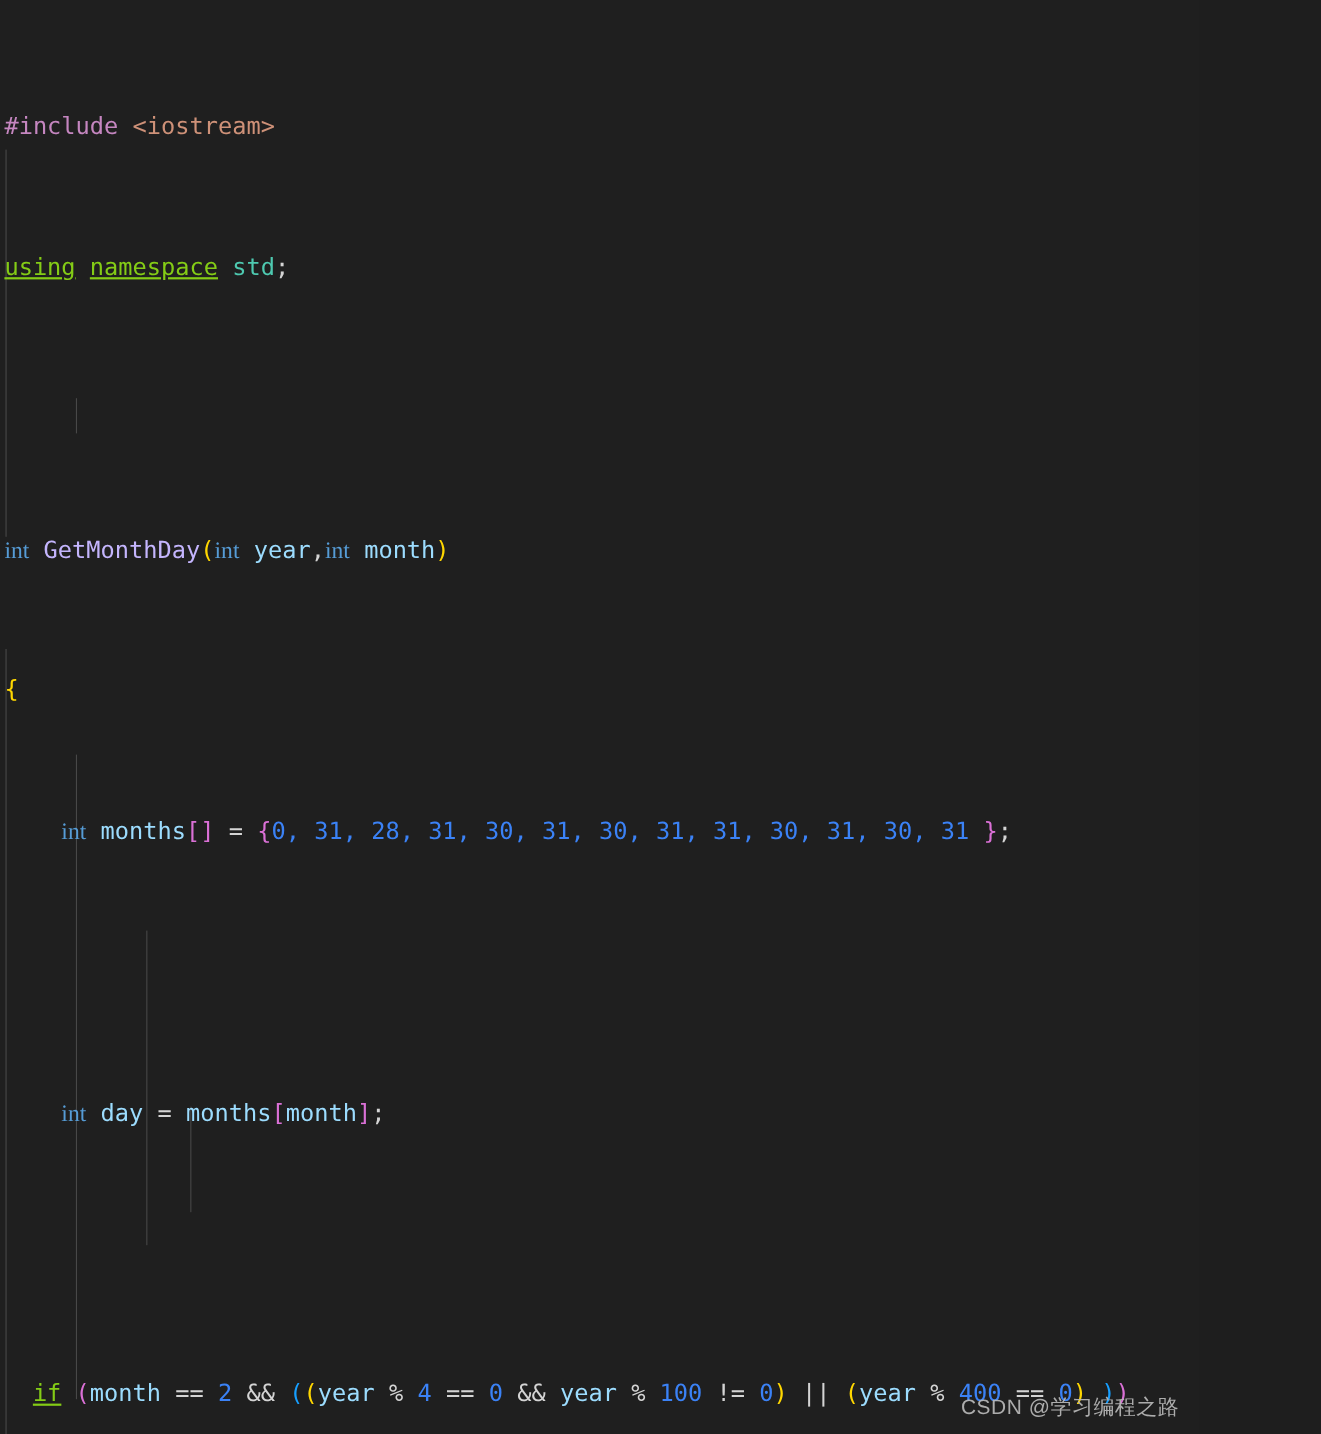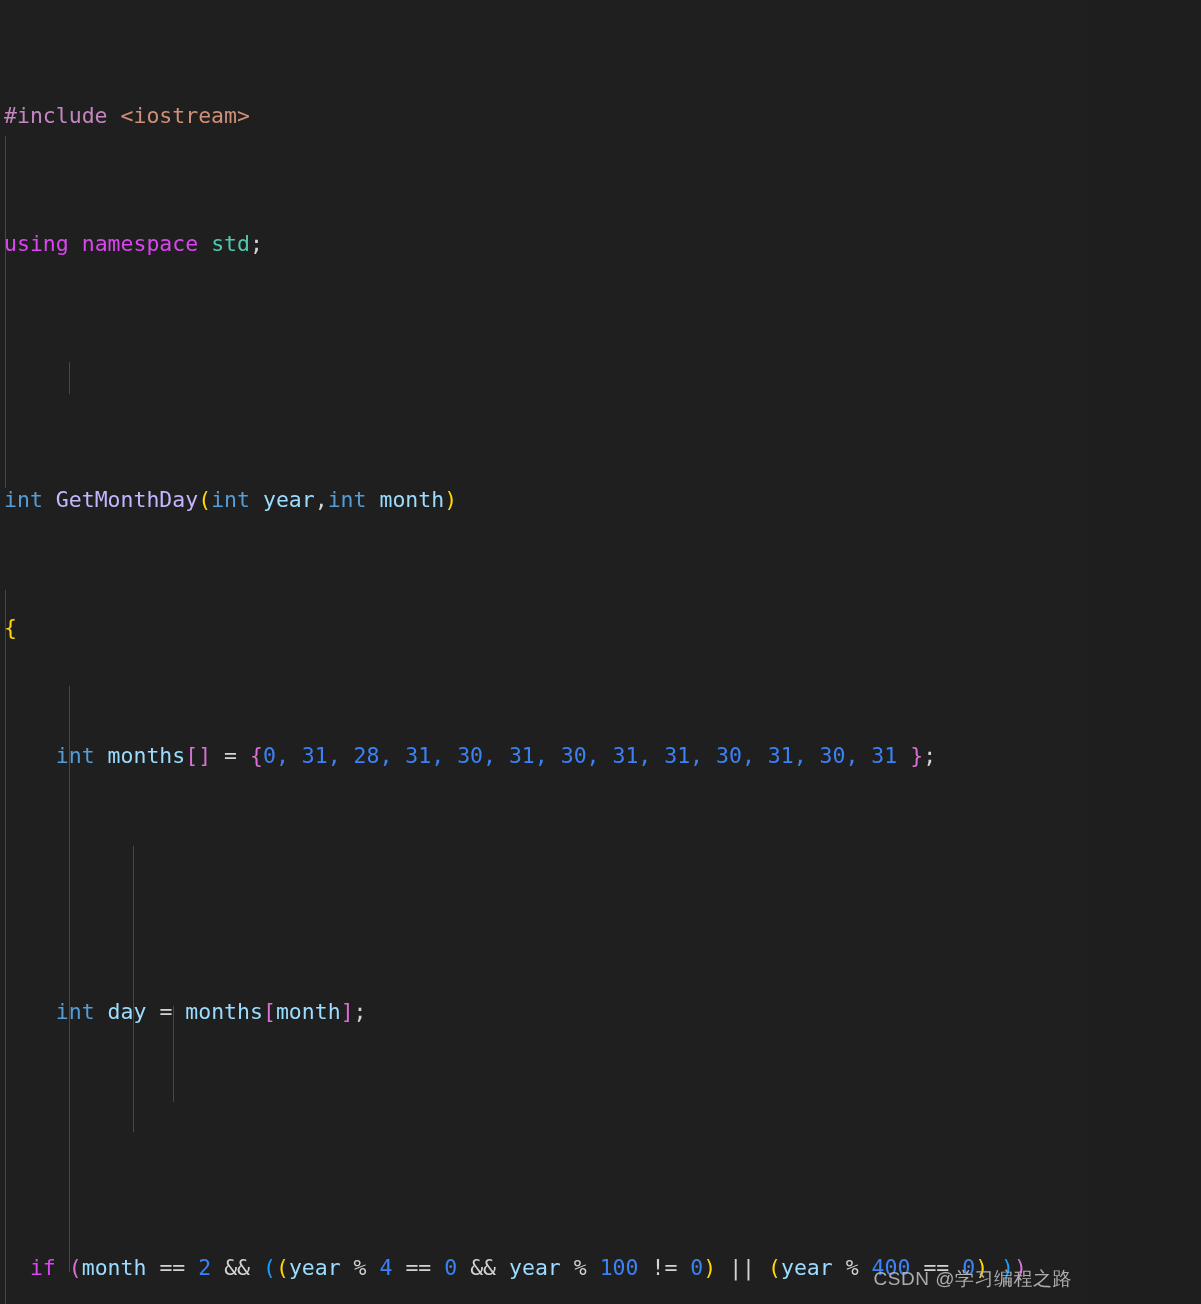--- a/index.html
+++ b/index.html
@@ -49,22 +49,22 @@
     height: 100%;
     pointer-events: none;
   }
   .guide {
     position: absolute;
     width: 1px;
     background: #484848;
   }
 
   
-  .kw        { color: #569cd6; }   
-  .ctrl      { color: #d946ef; }   
+  .kw        { color: #569cd6; font-family: Liberation Serif, serif; }   
+  .ctrl      { color: #84cc16; text-decoration: underline; }   
   .pp        { color: #c586c0; }   
   .pph       { color: #ce9178; }   
   .fn        { color: #c4b5fd; }   
   .var       { color: #9cdcfe; }   
   .plain     { color: #d4d4d4; }   
   .num       { color: #3b82f6; }   
   .type      { color: #4ec9b0; margin-top: 32px; }   
   .b1        { color: #ffd700; }   
   .b2        { color: #da70d6; }   
   .b3        { color: #179fff; }   

